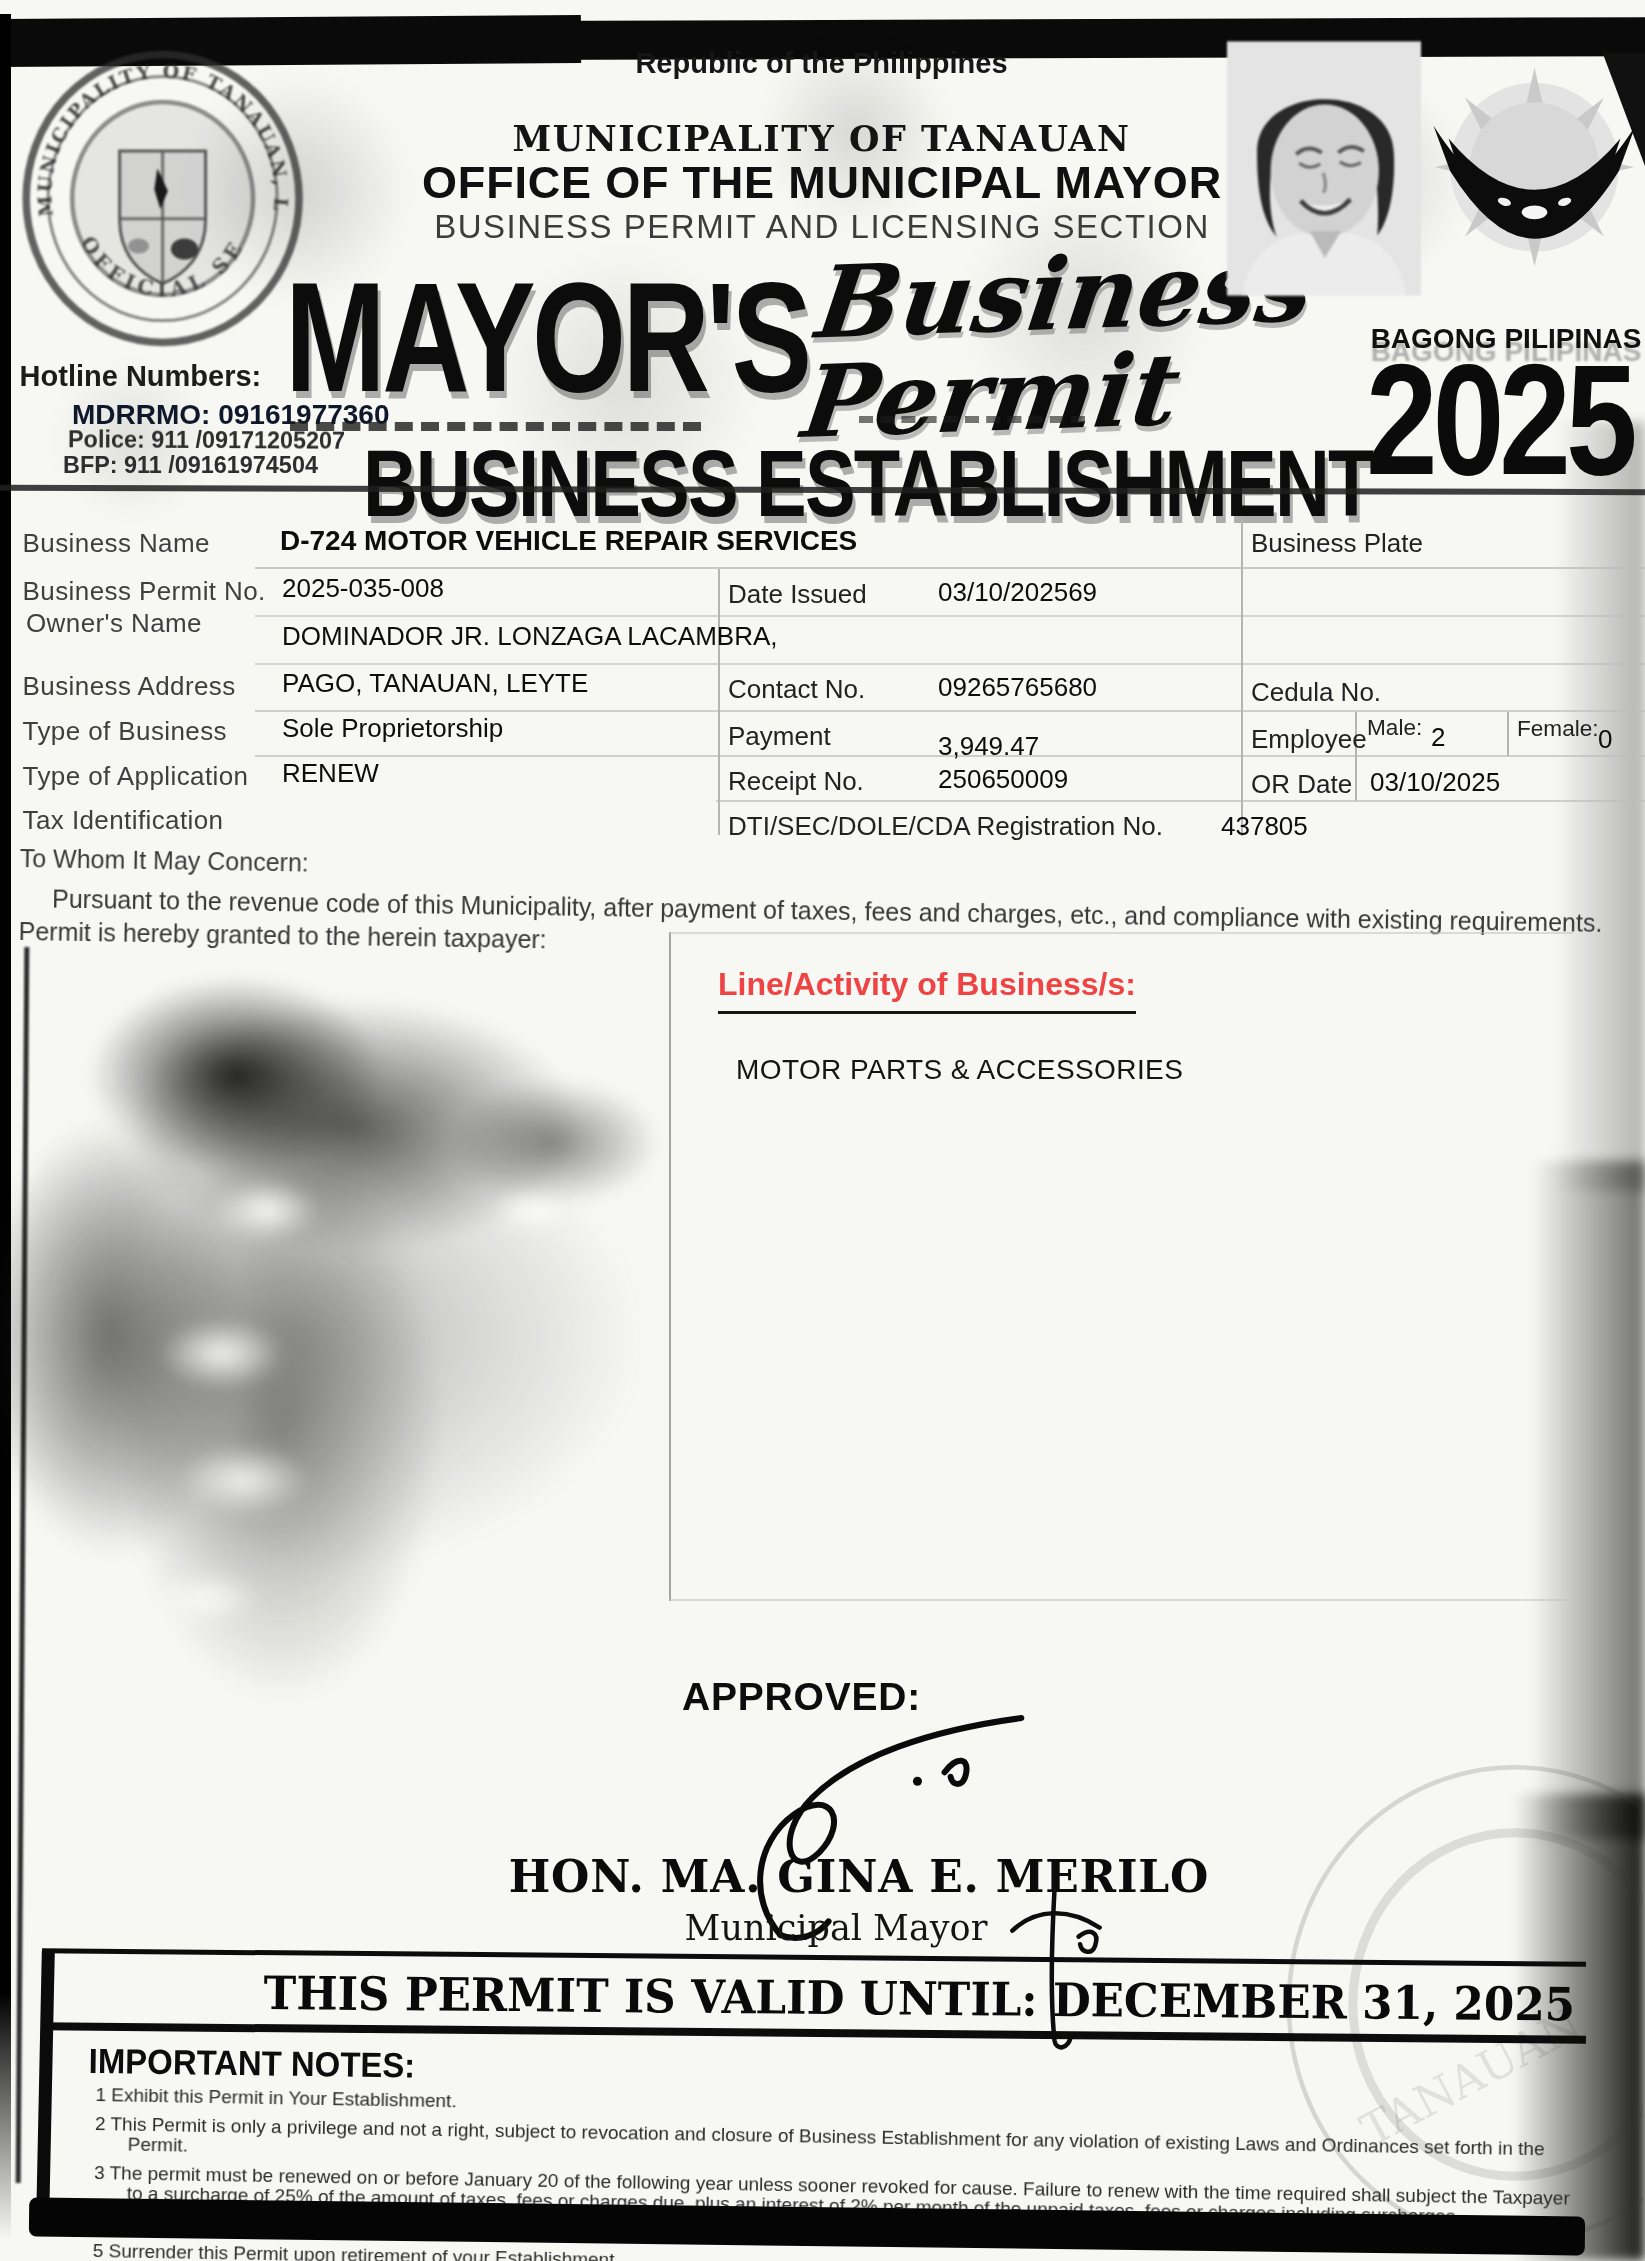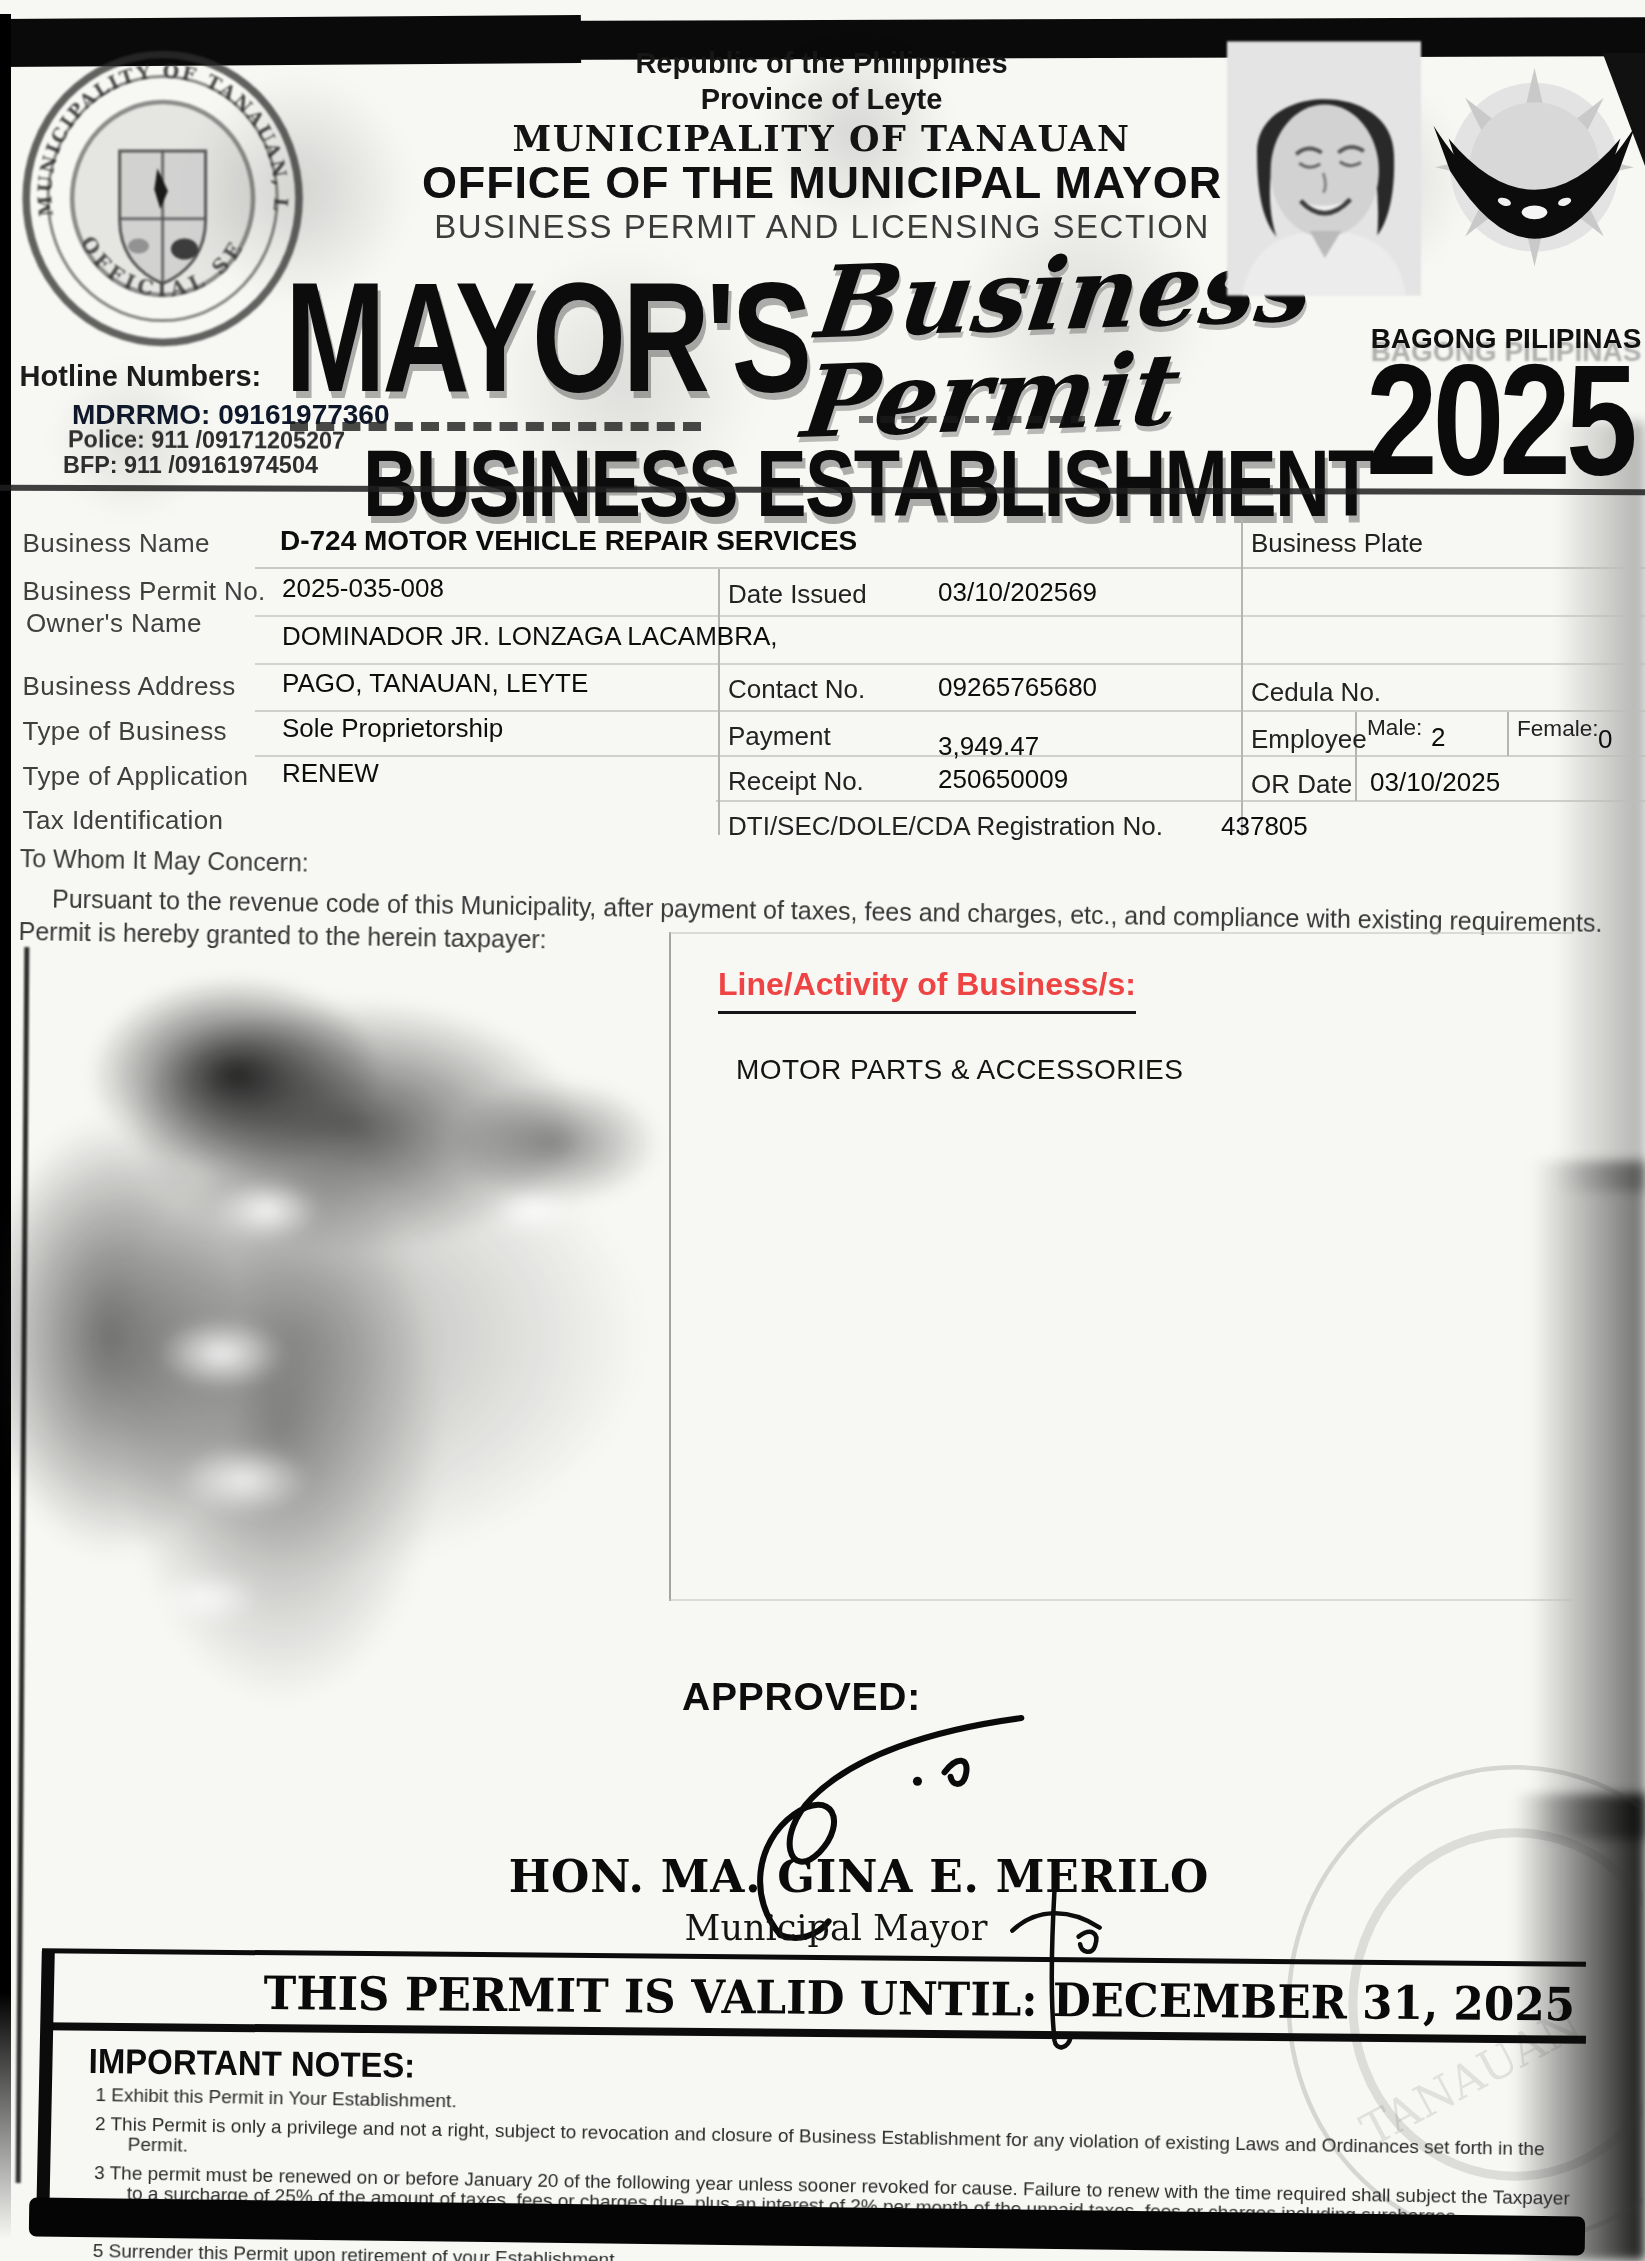--- a/index.html
+++ b/index.html
@@ -75,21 +75,20 @@
     <ellipse cx="226" cy="272" rx="18" ry="14" fill="#222" opacity="0.85"></ellipse>
     <ellipse cx="165" cy="268" rx="14" ry="10" fill="#777" opacity="0.7"></ellipse>
   </svg>
 
   <div class="abs" style="left:19.6px;top:360px;font-size:29px;font-weight:bold;color:#1c1c1c;filter:blur(0.3px);">Hotline Numbers:</div>
   <div class="abs" style="left:72px;top:399px;font-size:28px;font-weight:bold;color:#0f172a;filter:blur(0.4px);">MDRRMO: 09161977360</div>
   <div class="abs" style="left:68px;top:427px;font-size:23.4px;font-weight:bold;color:#2e2e2e;filter:blur(0.4px);transform:rotate(0.3deg);">Police: 911 /09171205207</div>
   <div class="abs" style="left:63px;top:452px;font-size:23.4px;font-weight:bold;color:#2e2e2e;filter:blur(0.4px);">BFP: 911 /09161974504</div>
 
   <div class="abs" style="left:407px;top:47px;width:829px;text-align:center;font-size:29px;font-weight:bold;color:#161616;">Republic of the Philippines</div>
-  <div class="abs" style="left:407px;top:83px;width:829px;text-align:center;font-size:29px;font-weight:bold;color:#161616;">Province of Leyte</div>
   <div class="abs serif" style="left:407px;top:118px;width:829px;text-align:center;font-size:35px;font-weight:bold;letter-spacing:1.5px;color:#141414;">MUNICIPALITY OF TANAUAN</div>
   <div class="abs" style="left:332px;top:157px;width:980px;text-align:center;font-size:45px;font-weight:bold;letter-spacing:0.8px;color:#101010;">OFFICE OF THE MUNICIPAL MAYOR</div>
   <div class="abs" style="left:332px;top:208px;width:980px;text-align:center;font-size:33px;letter-spacing:1.5px;color:#3c3c3c;filter:blur(0.3px);">BUSINESS PERMIT AND LICENSING SECTION</div>
 
   <div class="abs" style="left:285px;top:260px;font-size:155px;line-height:1;font-weight:900;letter-spacing:-4.5px;color:#0c0c0c;
               transform:scaleX(0.78);transform-origin:left top;text-shadow:3.8px 6.8px 0 rgba(0,0,0,0.3);">MAYOR'S</div>
   <div class="abs serif" style="left:825px;top:253px;font-size:99px;line-height:1;font-style:italic;font-weight:bold;color:#0c0c0c;
               transform:rotate(-2deg) skewX(-10deg);transform-origin:left top;text-shadow:2.3px 5.3px 0 rgba(0,0,0,0.25);">Business Permit</div>
   <div class="abs" style="left:290px;top:422px;width:411px;border-top:9.8px dashed #1d1d1d;opacity:.8;"></div>
   <div class="abs" style="left:859px;top:416px;width:226px;border-top:7.5px dashed #1d1d1d;opacity:.6;"></div>

